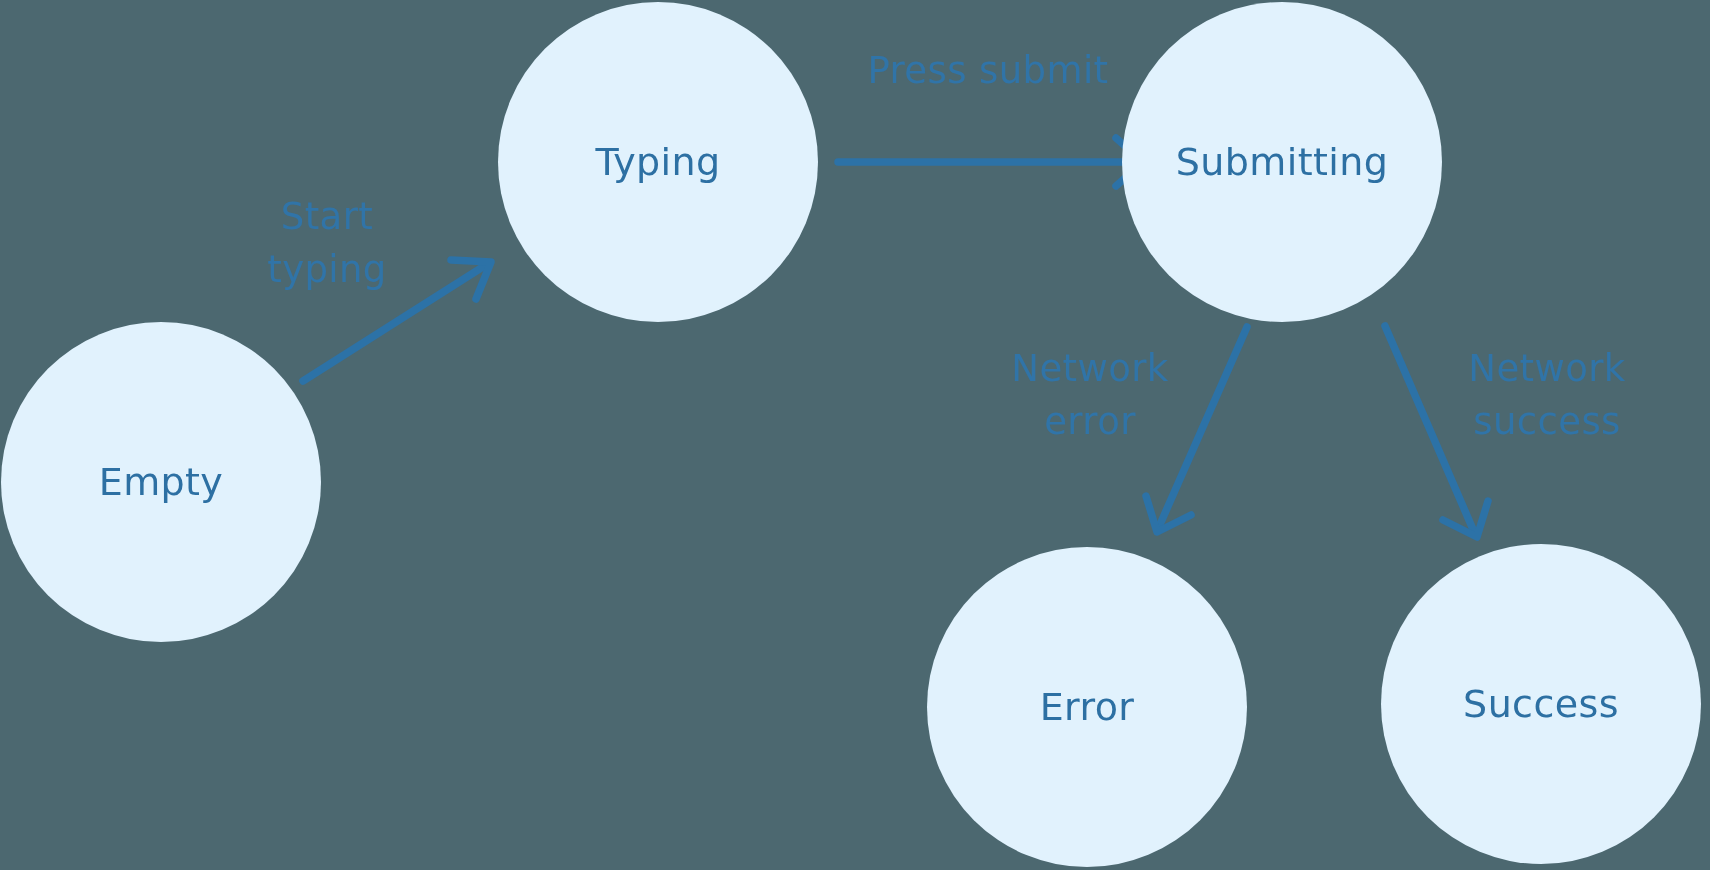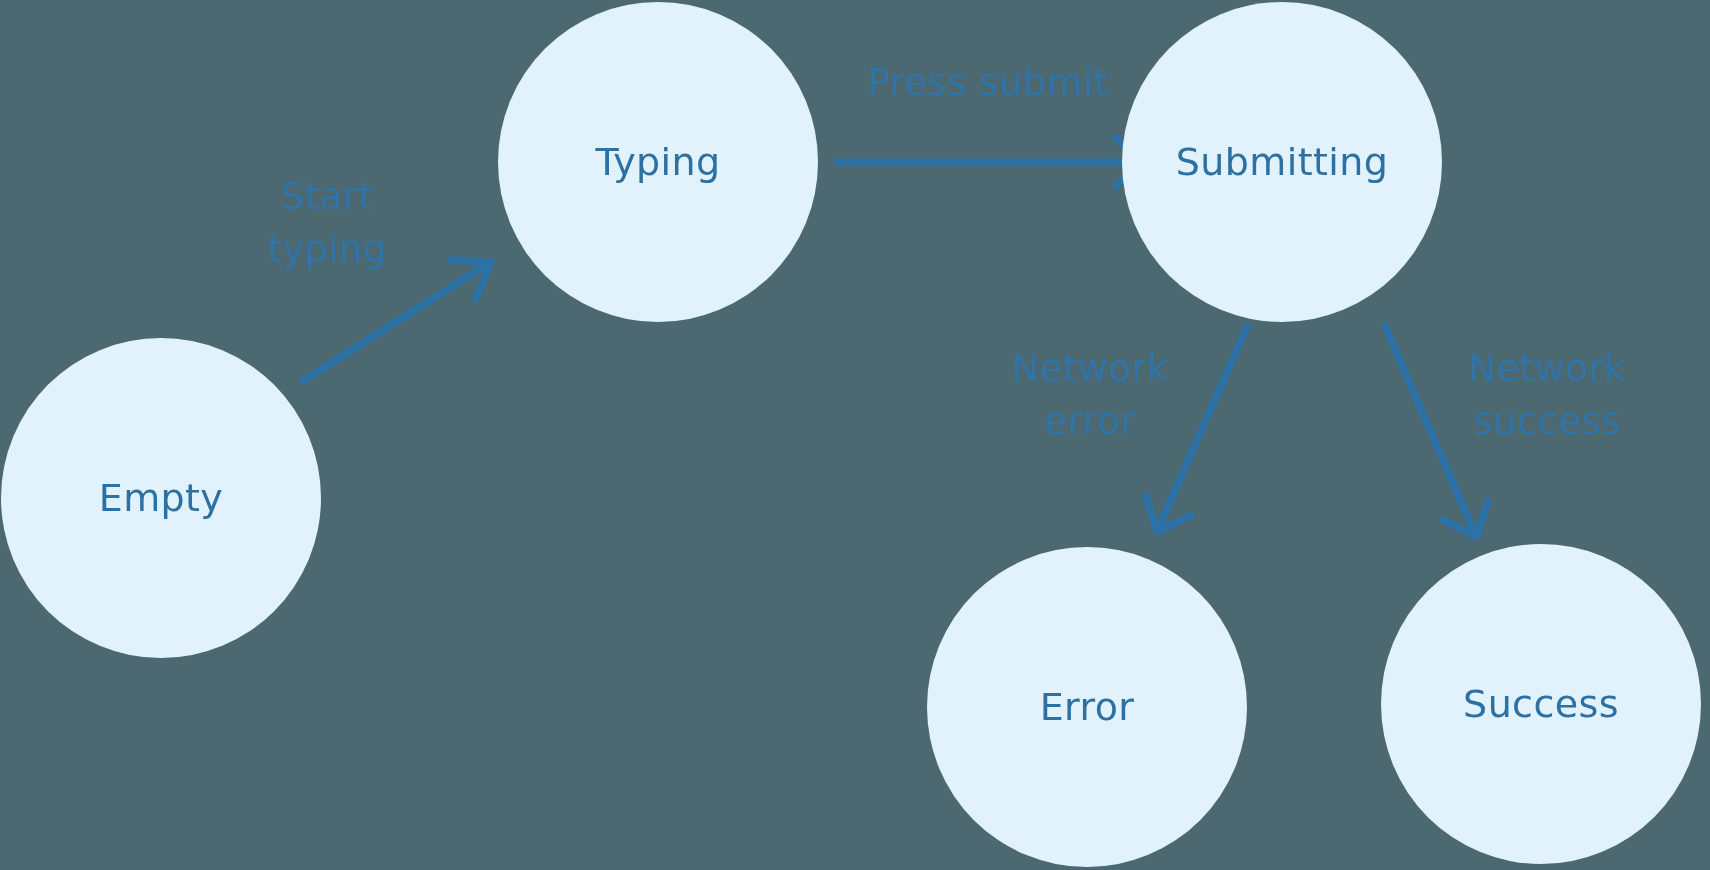--- a/index.html
+++ b/index.html
@@ -50,28 +50,28 @@
     transform: translate(-50%, -50%);
     color: #3074A8;
     font-size: 37px;
     font-weight: 500;
     line-height: 1.42;
     text-align: center;
     white-space: pre-line;
     letter-spacing: 0.4px;
   }
   
-  .node-empty      { left: 1px;    top: 338px; }
+  .node-empty      { left: 1px;    top: 322px; }
   .node-typing     { left: 498px;  top: 2px;   }
   .node-submitting { left: 1122px; top: 2px;   }
   .node-error      { left: 927px;  top: 547px; }
   .node-success    { left: 1381px; top: 544px; }
 
-  .label-start-typing    { left: 327px;  top: 224px; }
-  .label-press-submit    { left: 988px;  top: 83px;  }
+  .label-start-typing    { left: 327px;  top: 244px; }
+  .label-press-submit    { left: 988px;  top: 71px;  }
   .label-network-error   { left: 1090px; top: 396px; }
   .label-network-success { left: 1547px; top: 396px; }
 </style>
 </head>
 <body>
 
 <div class="canvas">
 
   <svg class="edges-svg" viewBox="0 0 1710 870" aria-hidden="true">
 

